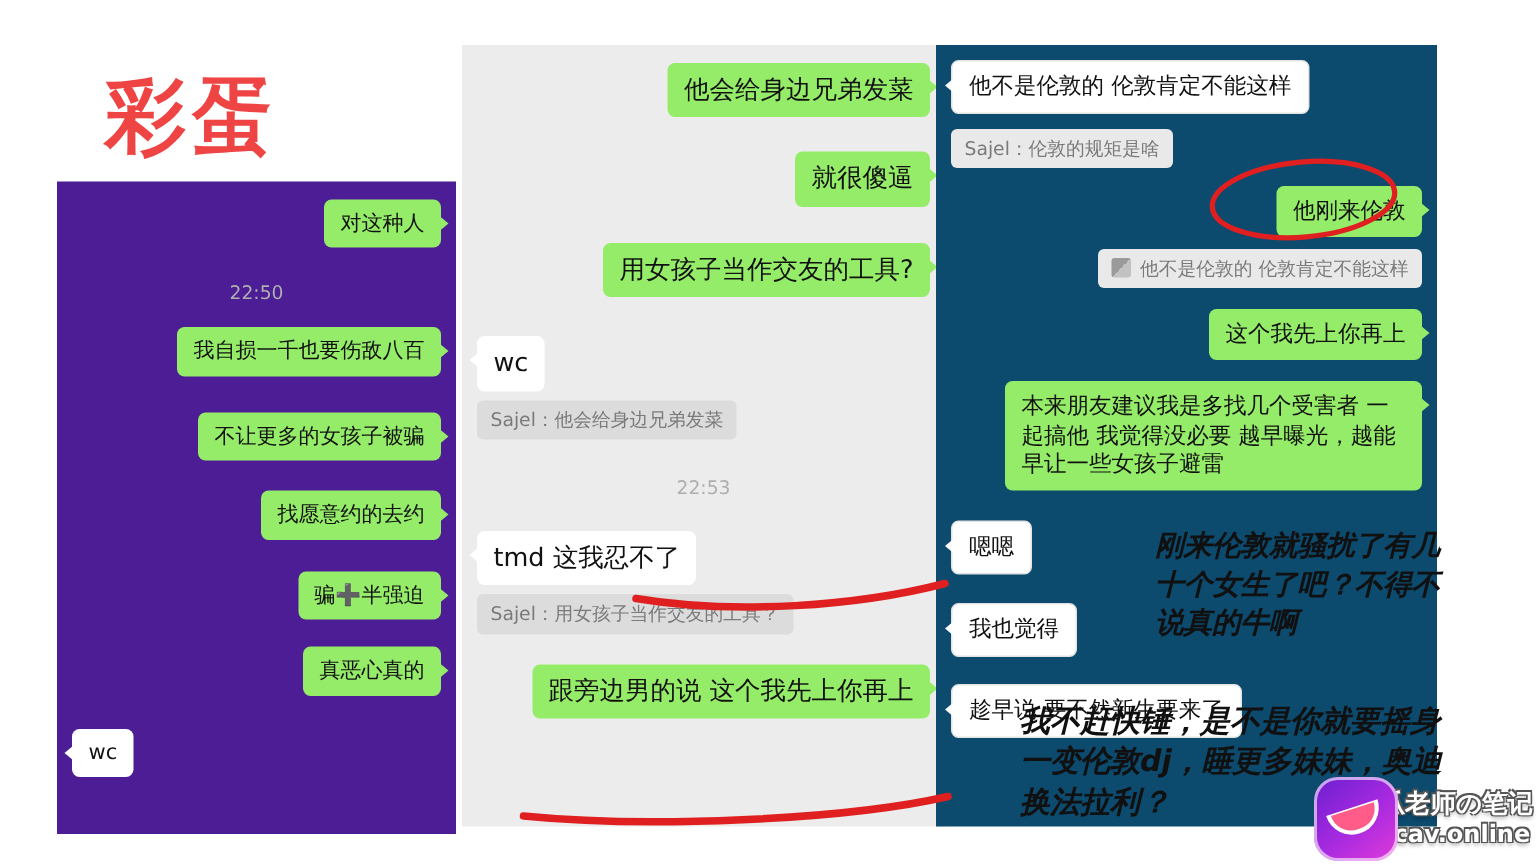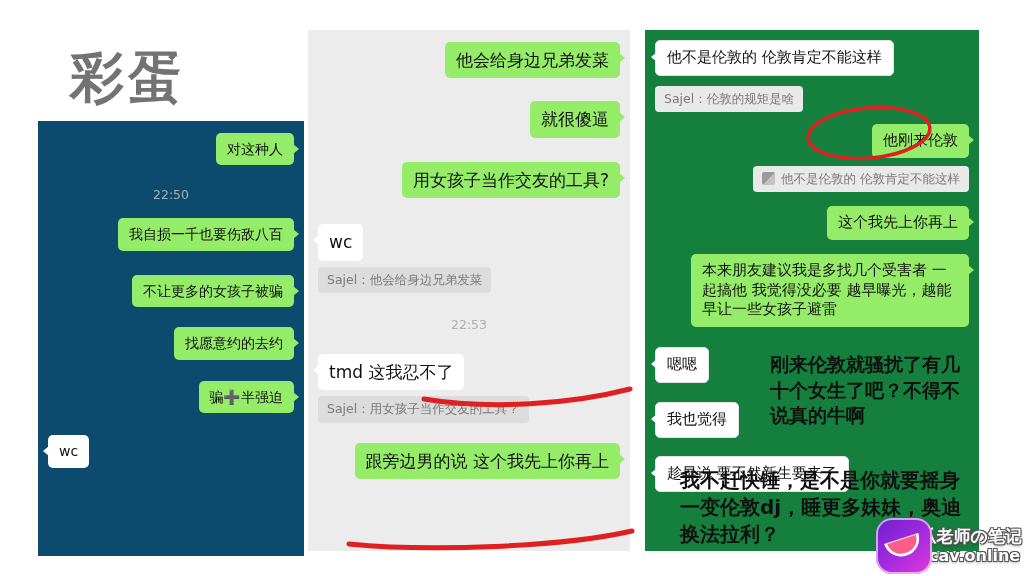--- a/index.html
+++ b/index.html
@@ -7,29 +7,29 @@
     width:1024px; height:576px; position:relative; overflow:hidden;
     background:#ffffff;
     font-family:"DejaVu Sans","Liberation Sans",sans-serif;
     color:#111;
   }
   .abs { position:absolute; }
 
   
   #heading {
     left:70px; top:42px; font-size:54px; font-weight:900;
-    color:#737373; letter-spacing:4px;
+    color:#ef4444; letter-spacing:4px;
     font-family:"DejaVu Serif","Liberation Serif",serif;
   }
 
   
   .panel { position:absolute; overflow:hidden; }
-  #panel-left   { left:38px;  top:121px; width:266px; height:435px; background:#0c4a6e; font-size:14px; }
+  #panel-left   { left:38px;  top:121px; width:266px; height:435px; background:#4c1d95; font-size:14px; }
   #panel-middle { left:308px; top:30px;  width:322px; height:521px; background:#ececec; font-size:17px; }
-  #panel-right  { left:645px; top:30px;  width:334px; height:521px; background:#15803d; font-size:15px; }
+  #panel-right  { left:624px; top:30px;  width:334px; height:521px; background:#0c4a6e; font-size:15px; }
 
   .row { display:flex; padding:0 10px; }
   .row.sent     { justify-content:flex-end; }
   .row.received { justify-content:flex-start; }
   .row.center   { justify-content:center; }
 
   .bubble {
     position:relative; max-width:80%; padding:7px 11px;
     border-radius:5px; line-height:1.32; word-break:break-all;
   }
@@ -59,21 +59,21 @@
 
   .timestamp { color:#aeaeae; font-size:12.5px;text-align:right; }
 
   .thumb {
     display:inline-block; width:13px; height:13px; margin-right:6px;
     vertical-align:-2px; border-radius:2px;
     background:linear-gradient(135deg,#9a9a9a 50%,#c2c2c2 50%);
   }
 
   
-  .note { position:absolute; font-weight:bold; color:#101010; line-height:1.35; }
+  .note { position:absolute; font-weight:bold; color:#101010; line-height:1.35;font-style:italic; }
   #note-1 { left:770px; top:352px; width:202px; font-size:19px; }
   #note-2 { left:680px; top:467px; width:288px; font-size:20px; }
 
   
   #ink-overlay { position:absolute; left:0; top:0; width:1024px; height:576px; pointer-events:none; z-index:20; }
 
   
   #watermark { position:absolute; right:2px; bottom:2px; display:flex; align-items:center; z-index:30; }
   #wm-logo {
     width:56px; height:56px; border-radius:16px; position:relative; flex:0 0 auto;
@@ -112,20 +112,23 @@
       <div class="bubble green">我自损一千也要伤敌八百</div>
     </div>
   <div class="row sent" style="margin-top:24px">
       <div class="bubble green">不让更多的女孩子被骗</div>
     </div>
   <div class="row sent" style="margin-top:20px">
       <div class="bubble green">找愿意约的去约</div>
     </div>
   <div class="row sent" style="margin-top:21px">
       <div class="bubble green">骗➕半强迫</div>
+    </div>
+  <div class="row sent" style="margin-top:18px">
+      <div class="bubble green">真恶心真的</div>
     </div>
   <div class="row received" style="margin-top:22px">
       <div class="bubble white">wc</div>
     </div>
 </div>
 
 <div id="panel-middle" class="panel">
   <div class="row sent" style="margin-top:12px">
       <div class="bubble green">他会给身边兄弟发菜</div>
     </div>

